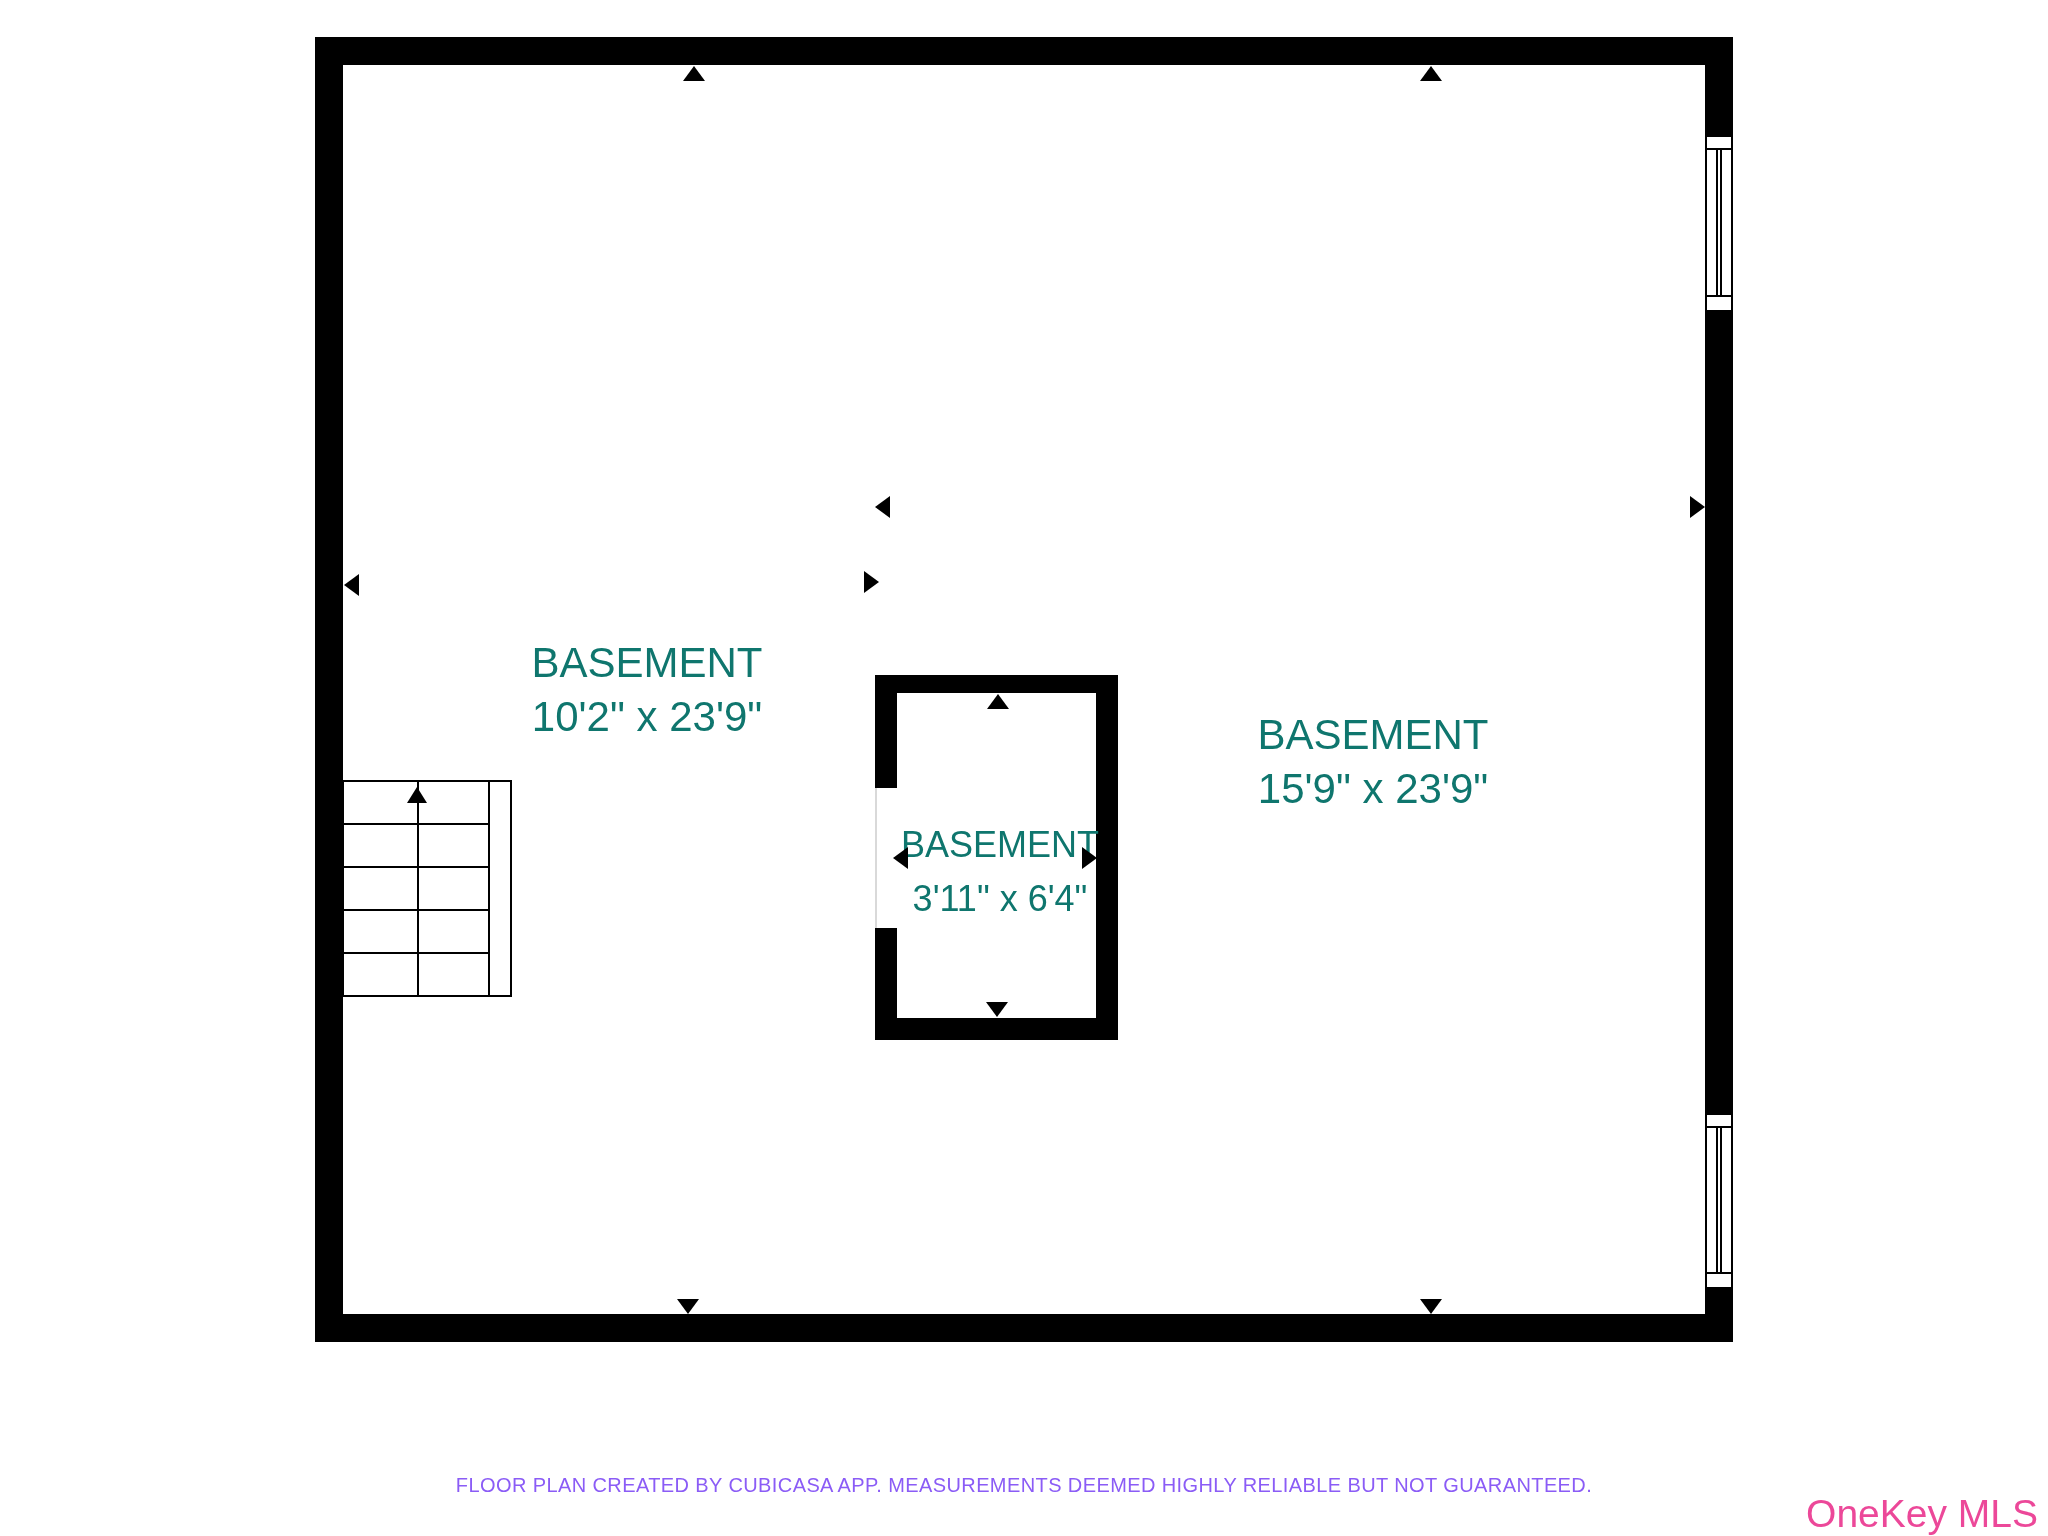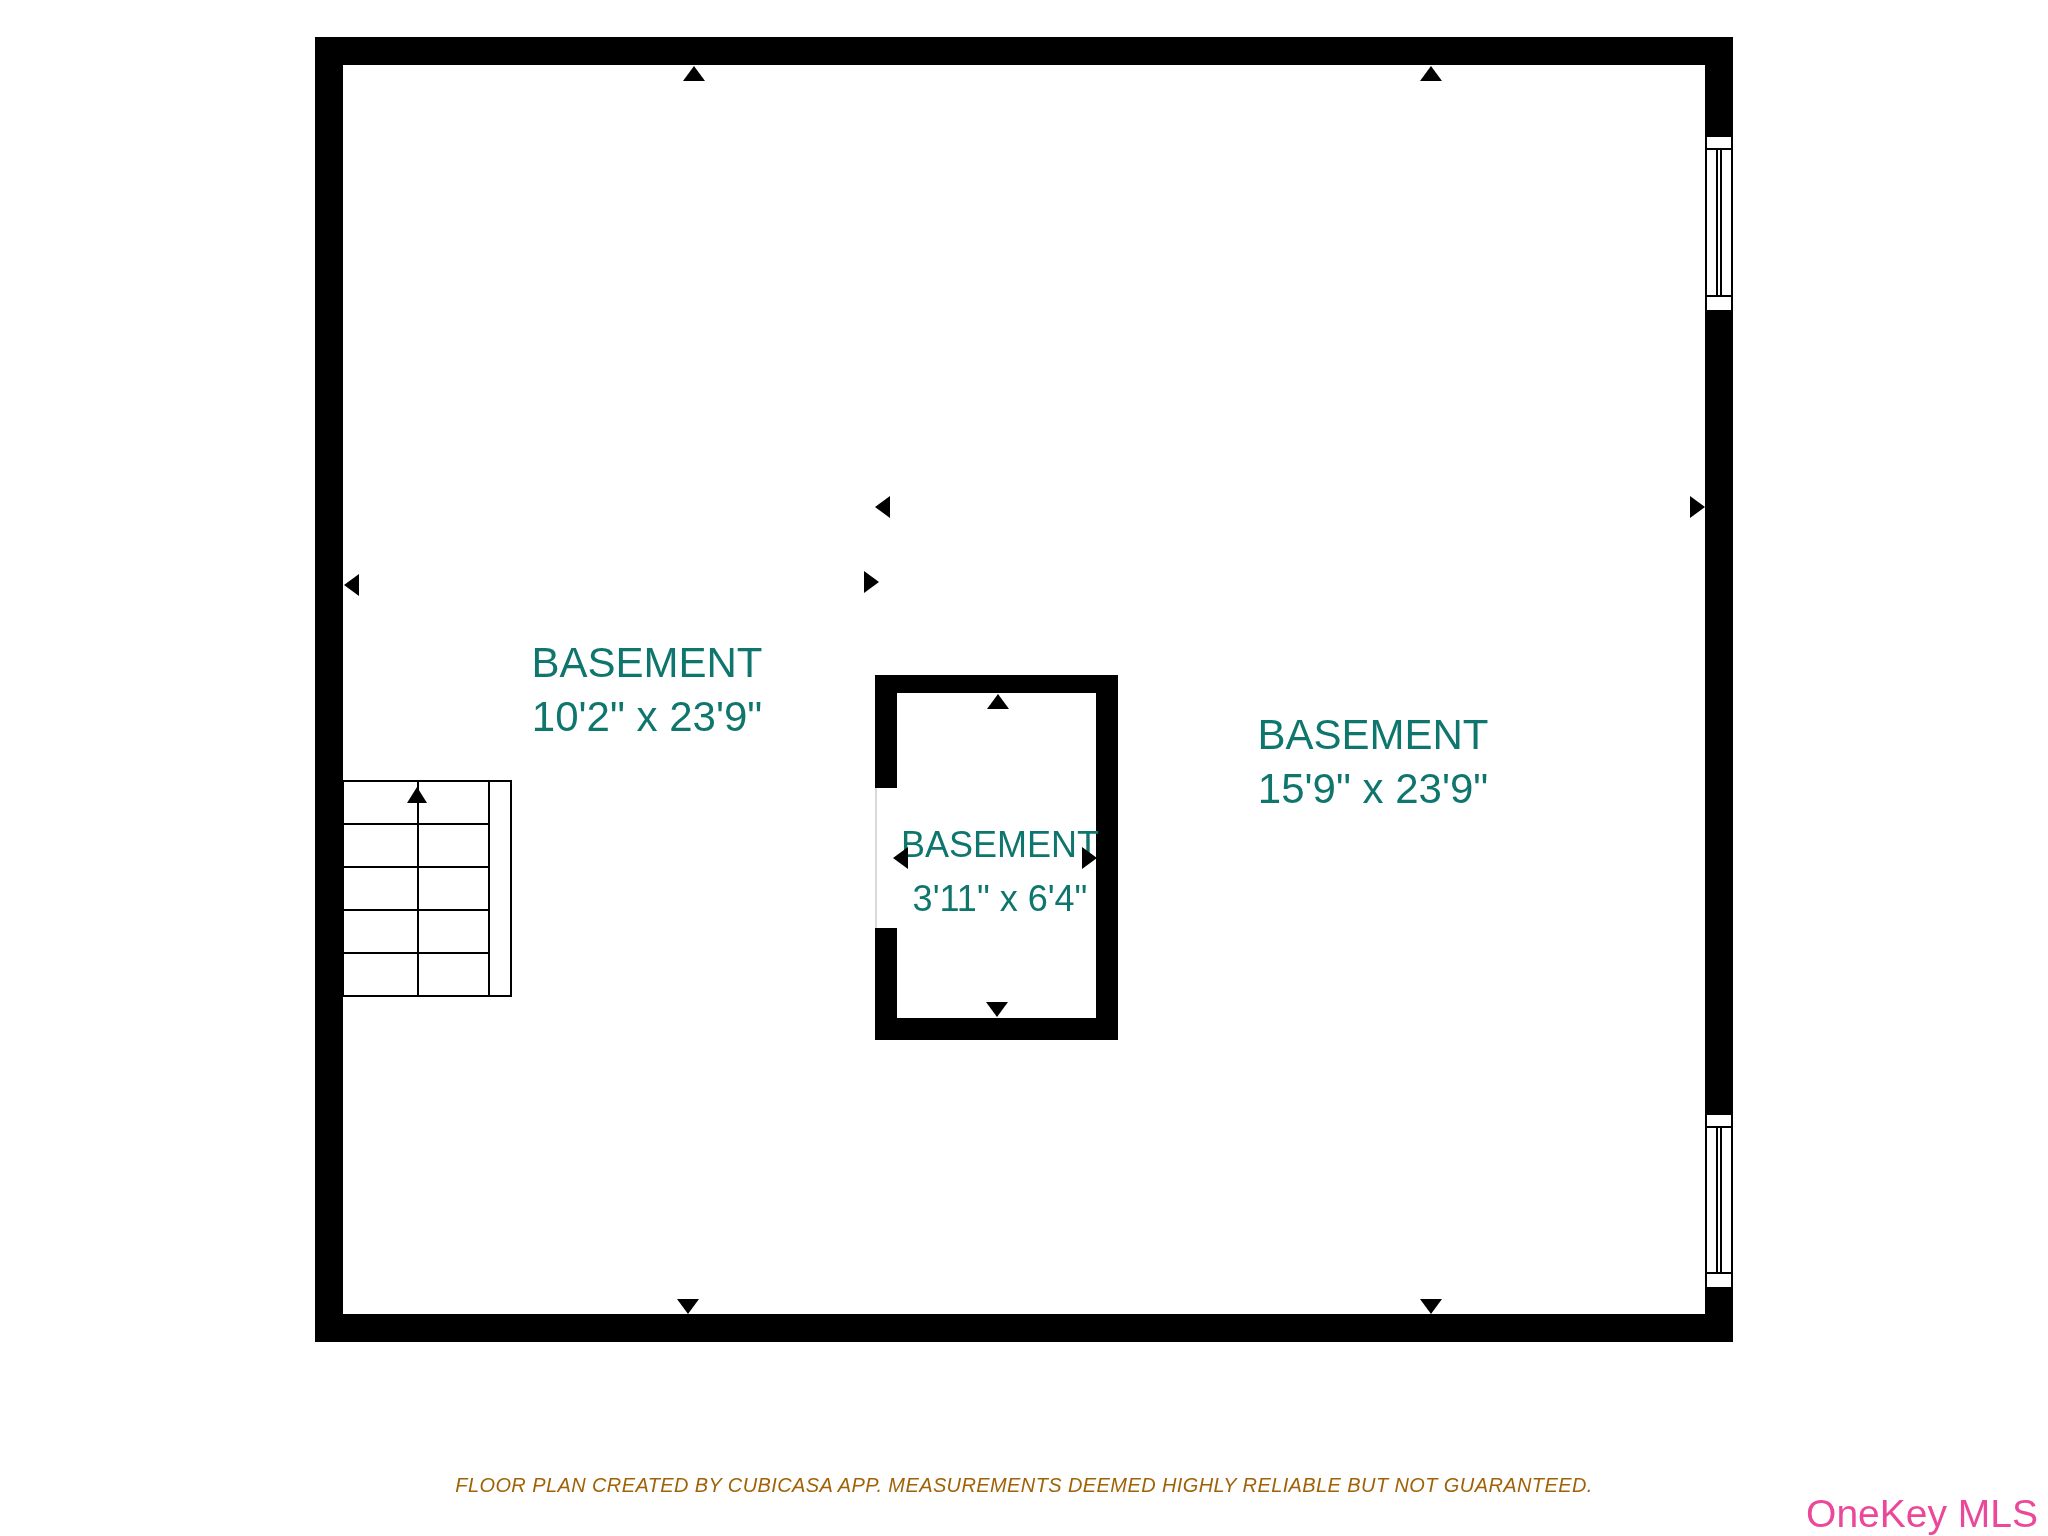--- a/index.html
+++ b/index.html
@@ -43,21 +43,21 @@
   .arr{position:absolute;width:0;height:0;}
   .arr-up{border-left:11px solid transparent;border-right:11px solid transparent;border-bottom:15px solid #000;}
   .arr-down{border-left:11px solid transparent;border-right:11px solid transparent;border-top:15px solid #000;}
   .arr-left{border-top:11px solid transparent;border-bottom:11px solid transparent;border-right:15px solid #000;}
   .arr-right{border-top:11px solid transparent;border-bottom:11px solid transparent;border-left:15px solid #000;}
   .stair-arrow{position:absolute;left:63px;top:5px;width:0;height:0;
     border-left:10px solid transparent;border-right:10px solid transparent;border-bottom:16px solid #000;}
   
   .disclaimer{
     position:absolute;left:0;top:1474px;width:100%;text-align:center;
-    font-size:20px;color:#a16207;letter-spacing:0.4px;font-style:italic;
+    font-size:20px;color:#8b5cf6;letter-spacing:0.4px;
   }
   .watermark{
     position:absolute;right:10px;top:1492px;font-size:39px;color:#ec4899;
   }
 </style>
 </head>
 <body>
 
 <div class="canvas">
 

